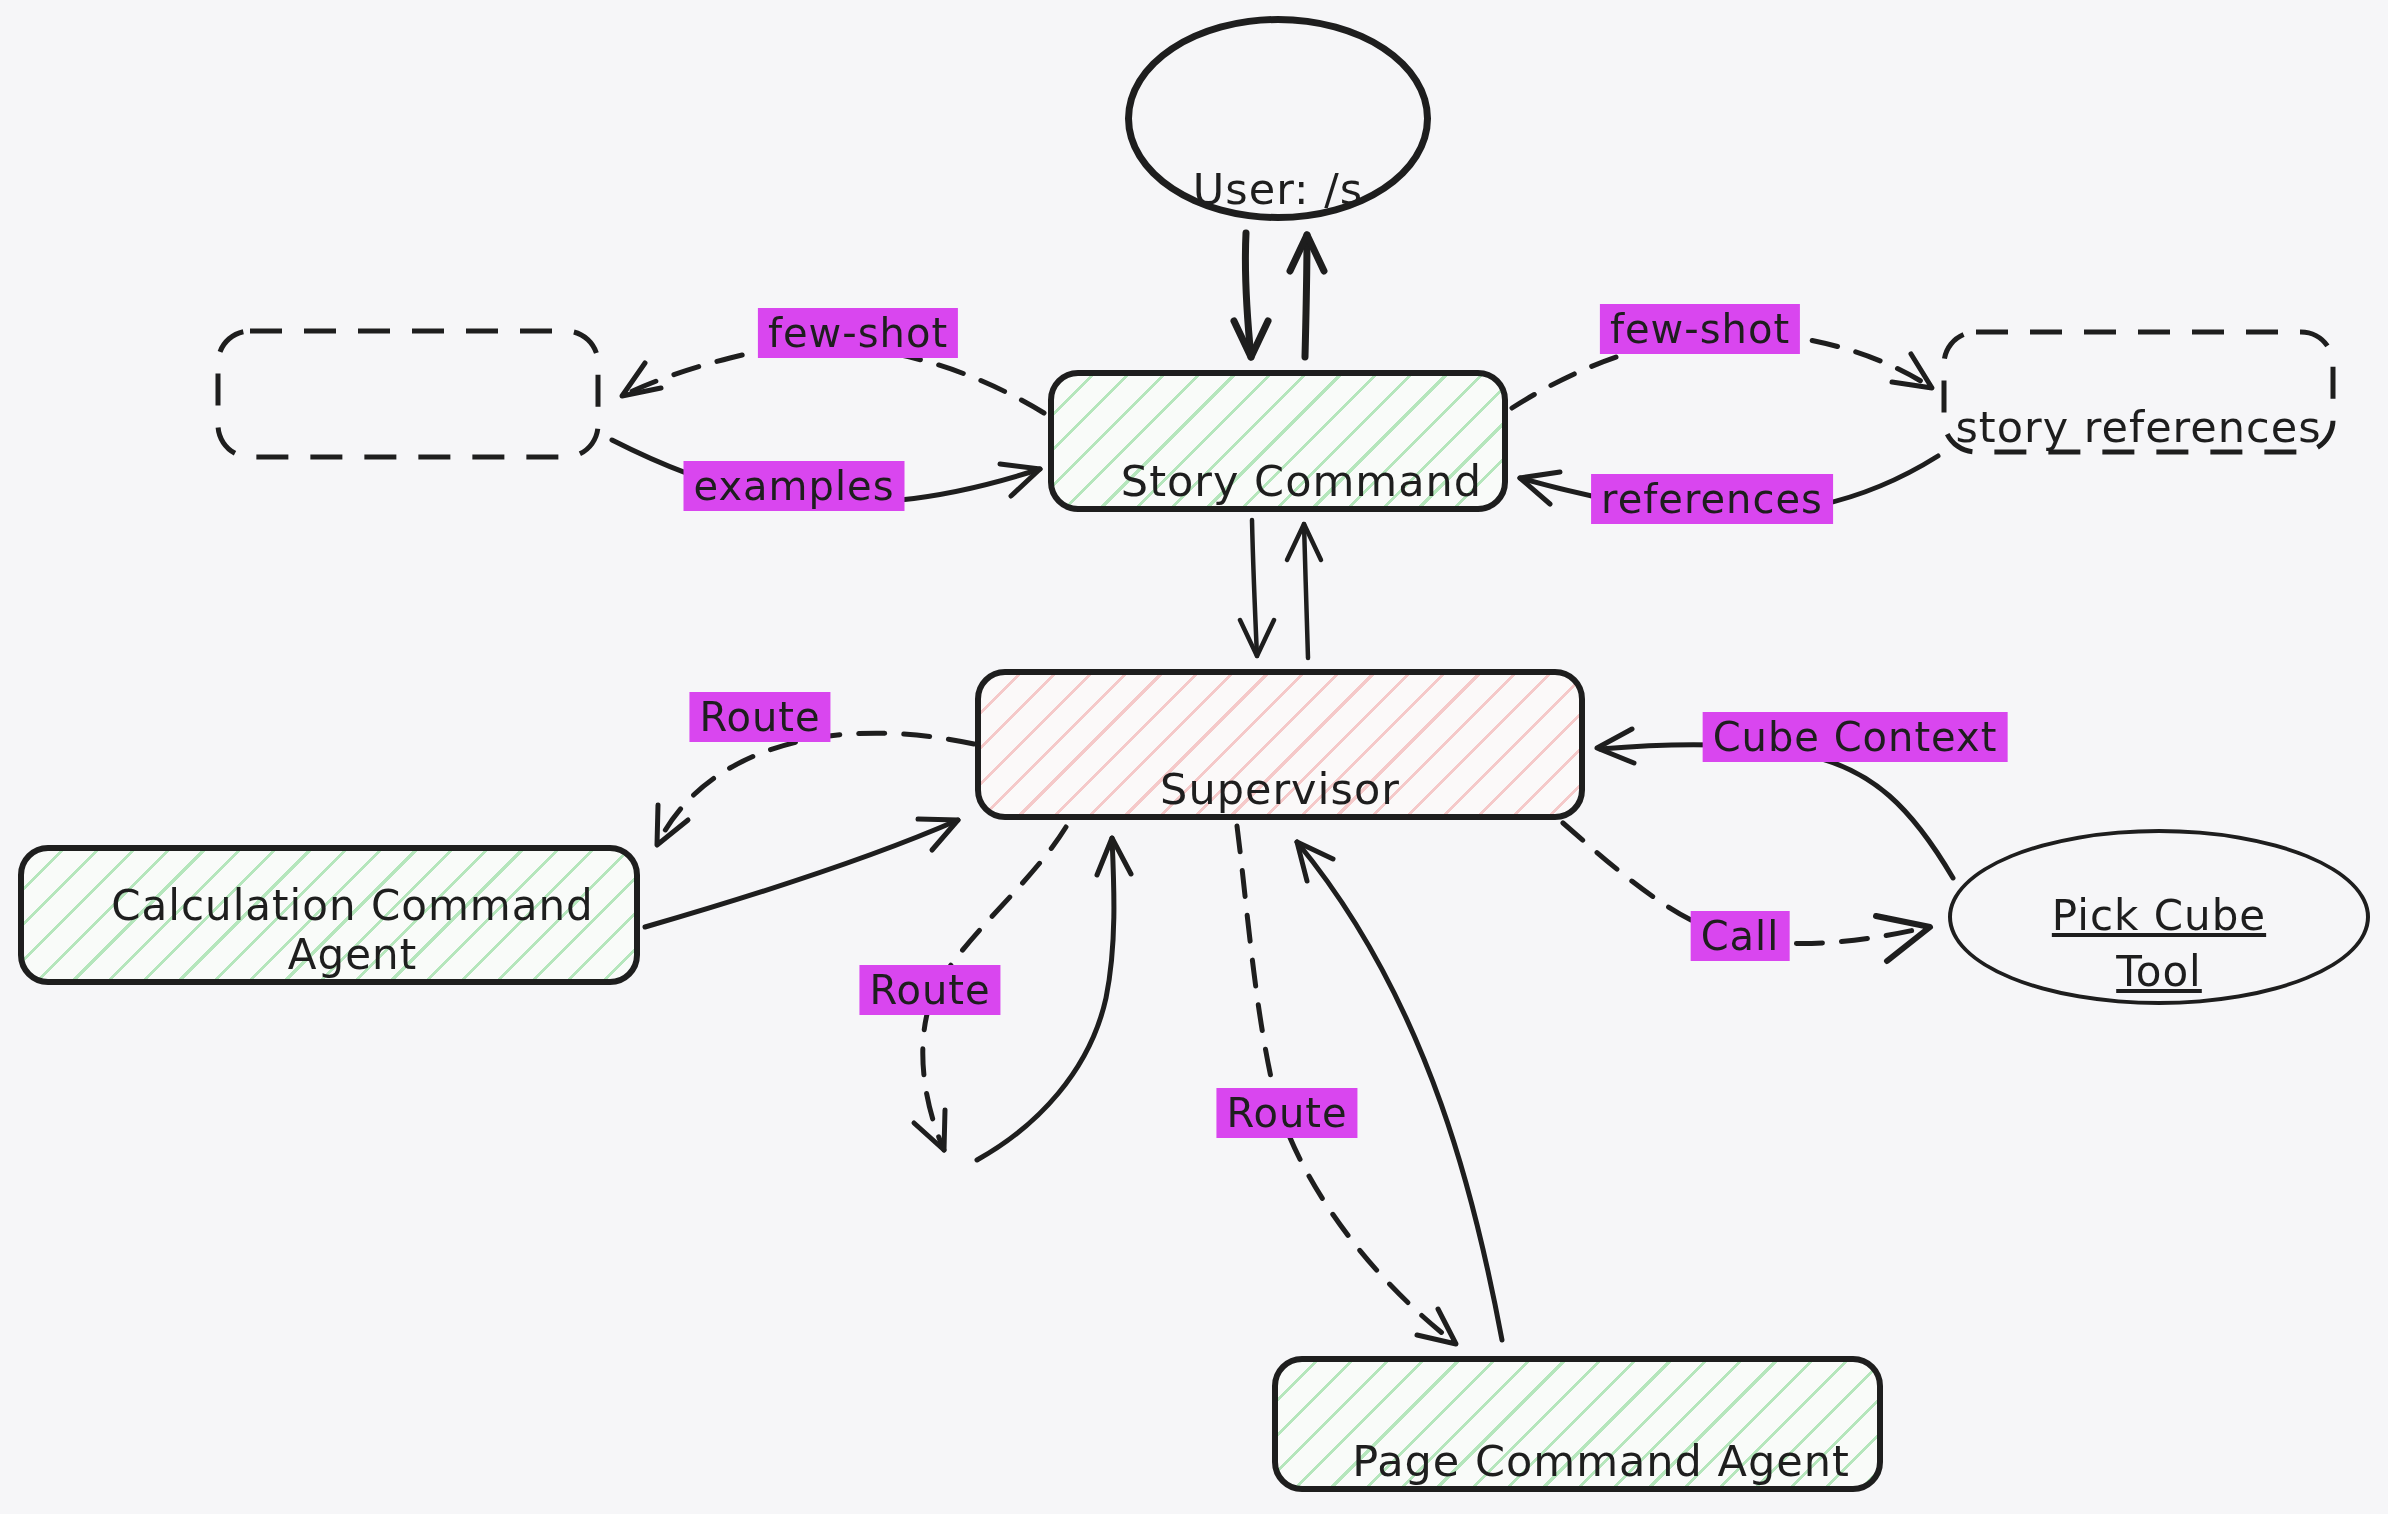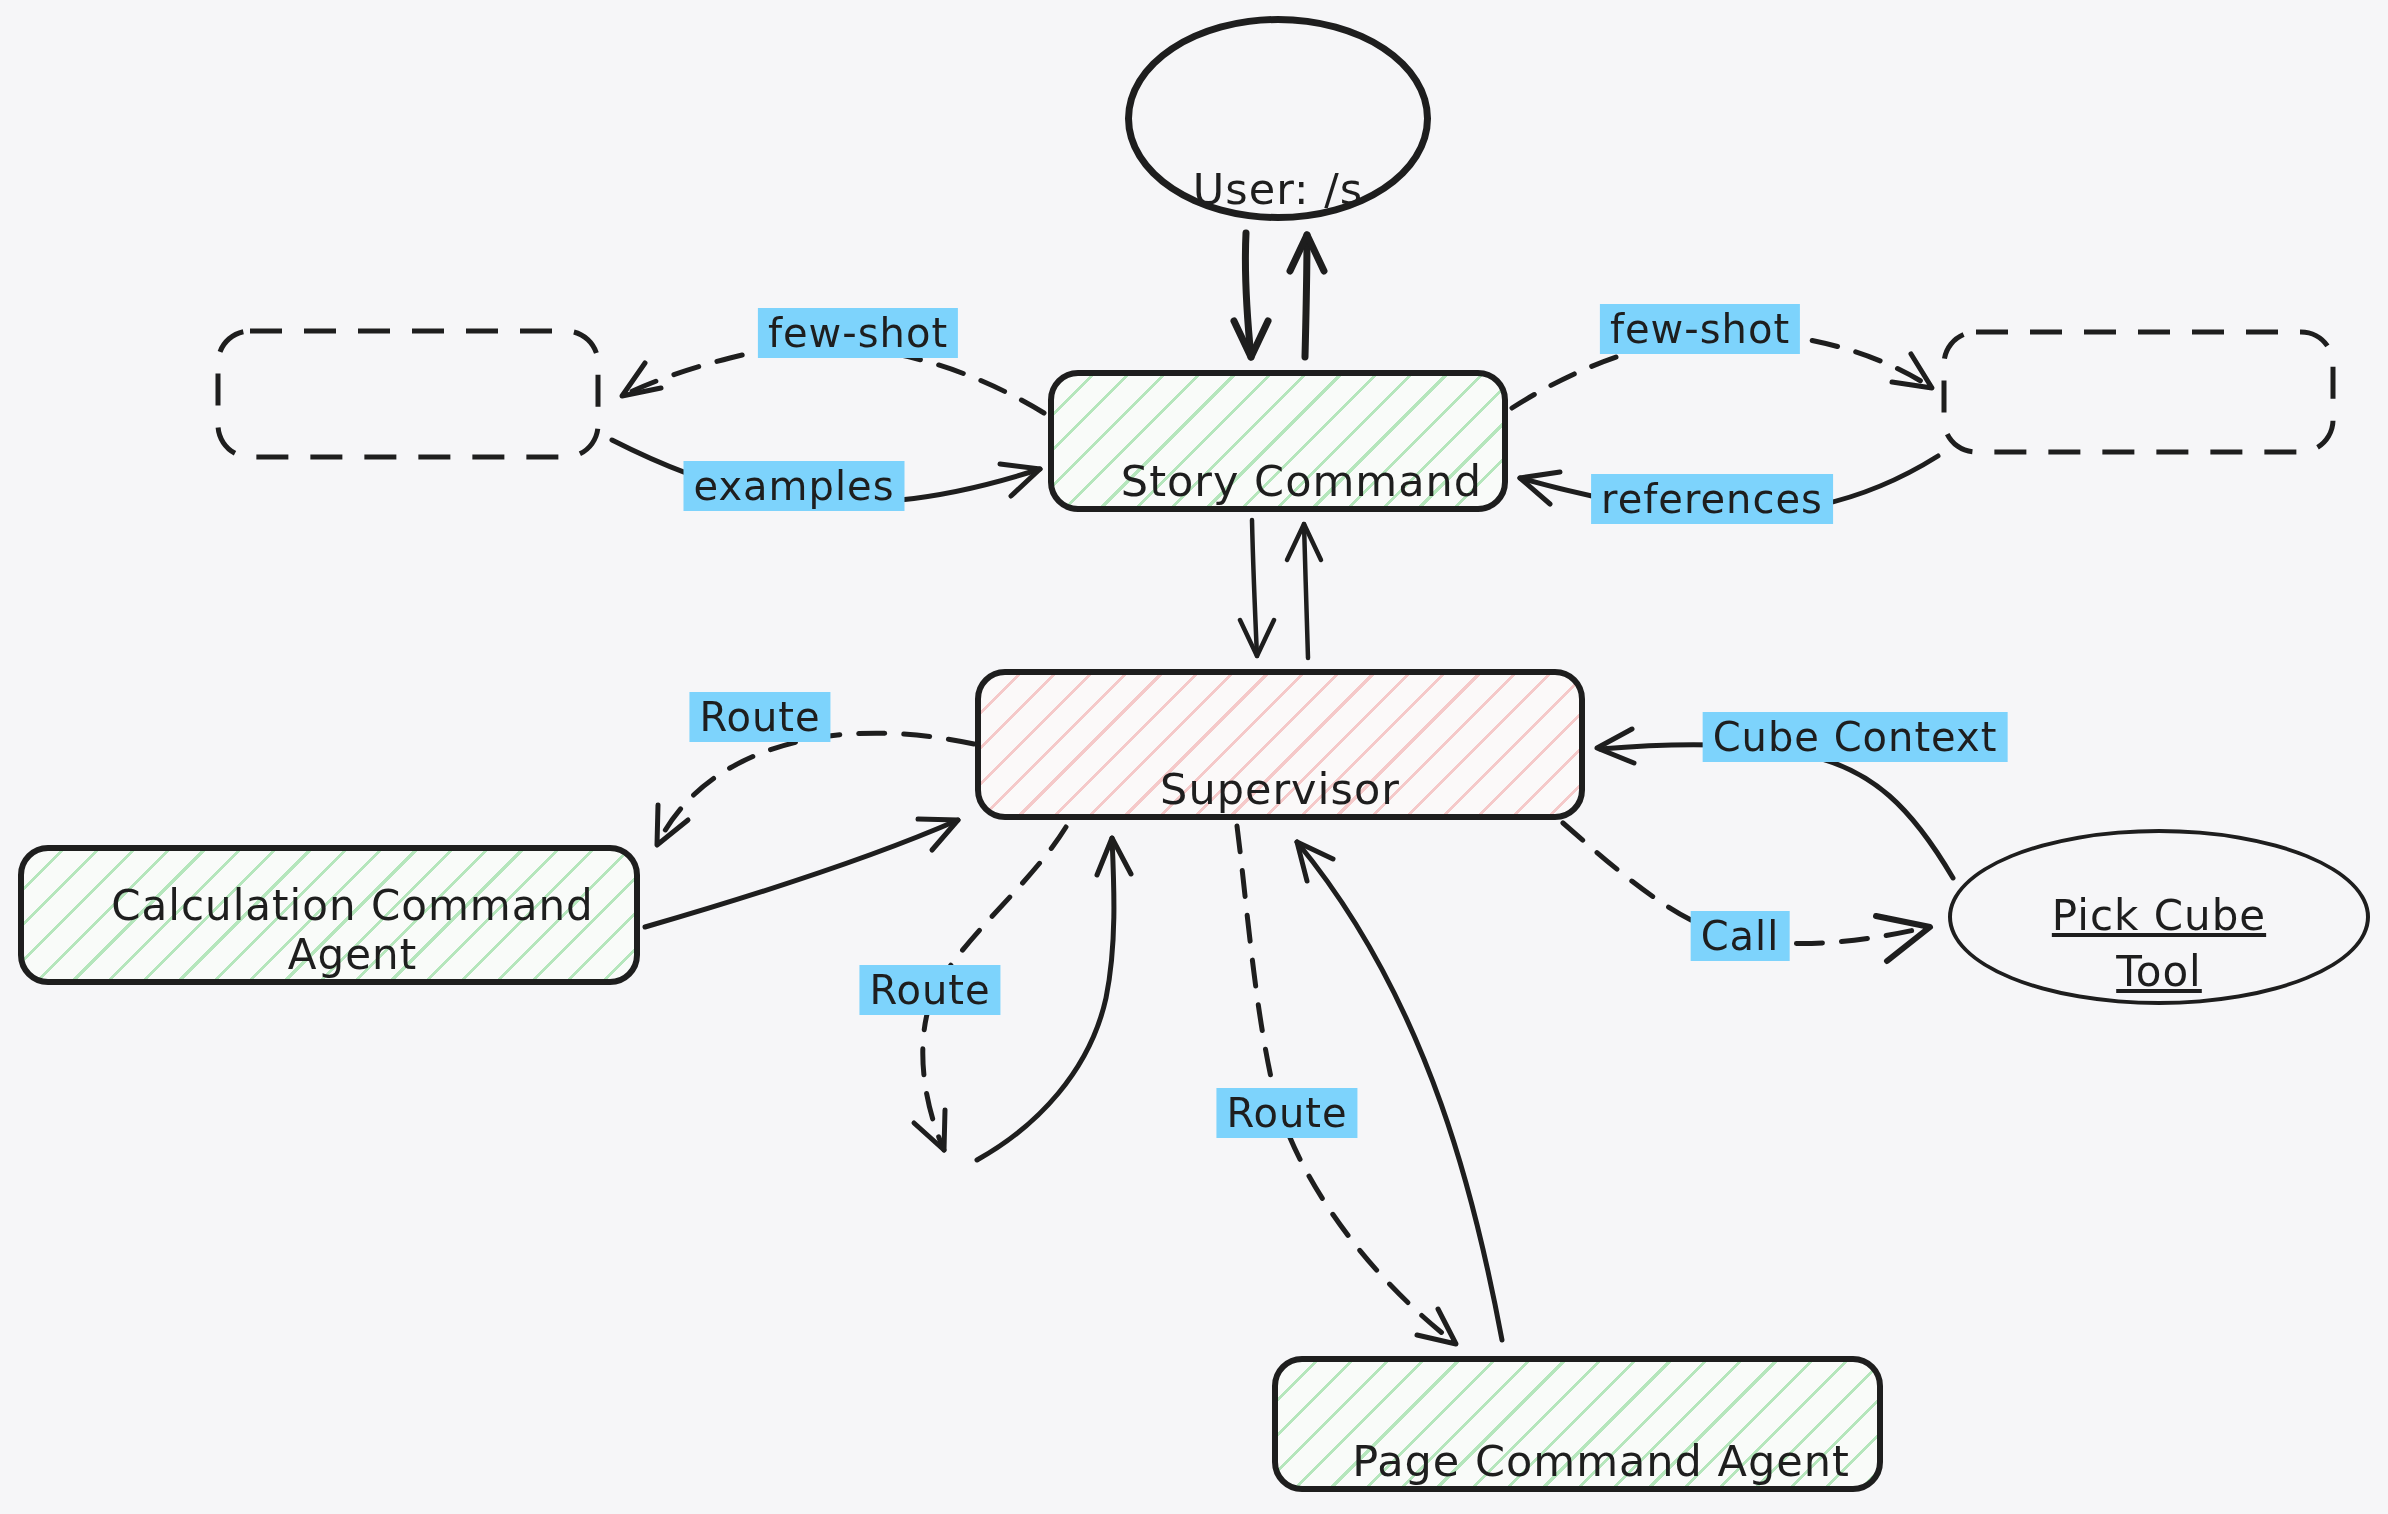--- a/index.html
+++ b/index.html
@@ -21,21 +21,21 @@
   }
   .hatch-red{
     background-color:#fbf9f9;
     background-image:repeating-linear-gradient(135deg,#f5c9c9 0 3px,transparent 3px 25px);
   }
   .ellipse{border:7px solid #1e1e1e;border-radius:50%;background:#f6f6f8;}
   .ellipse-thin{border-width:4px;text-decoration:underline;}
   .ghost{  }
   .edge-label{
     position:absolute;transform:translate(-50%,-50%);
-    font-size:40px;letter-spacing:1px;background:#7dd3fc;padding:2px 10px;
+    font-size:40px;letter-spacing:1px;background:#d946ef;padding:2px 10px;
     white-space:nowrap;line-height:1.15;
   }
   .wrap2{max-width:300px;line-height:1.35;}
 </style>
 </head>
 <body>
 
 <div class="canvas">
 
   <svg class="edges" viewBox="0 0 2388 1514">
@@ -124,20 +124,23 @@
 
   <div class="node ellipse" style="left:1125px;top:16px;width:306px;height:205px;">
     <span>User: /s</span>
   </div>
 
   <div class="node rect hatch-green" style="left:1048px;top:370px;width:460px;height:142px;">
     <span>Story Command</span>
   </div>
 
 
+  <div class="node ghost" style="left:1944px;top:332px;width:389px;height:120px;">
+    <span>story references</span>
+  </div>
 
   <div class="node rect hatch-red" style="left:975px;top:669px;width:610px;height:151px;">
     <span>Supervisor</span>
   </div>
 
   <div class="node rect hatch-green" style="left:18px;top:845px;width:622px;height:140px;font-size:42px;">
     <span>Calculation Command Agent</span>
   </div>
 
 

